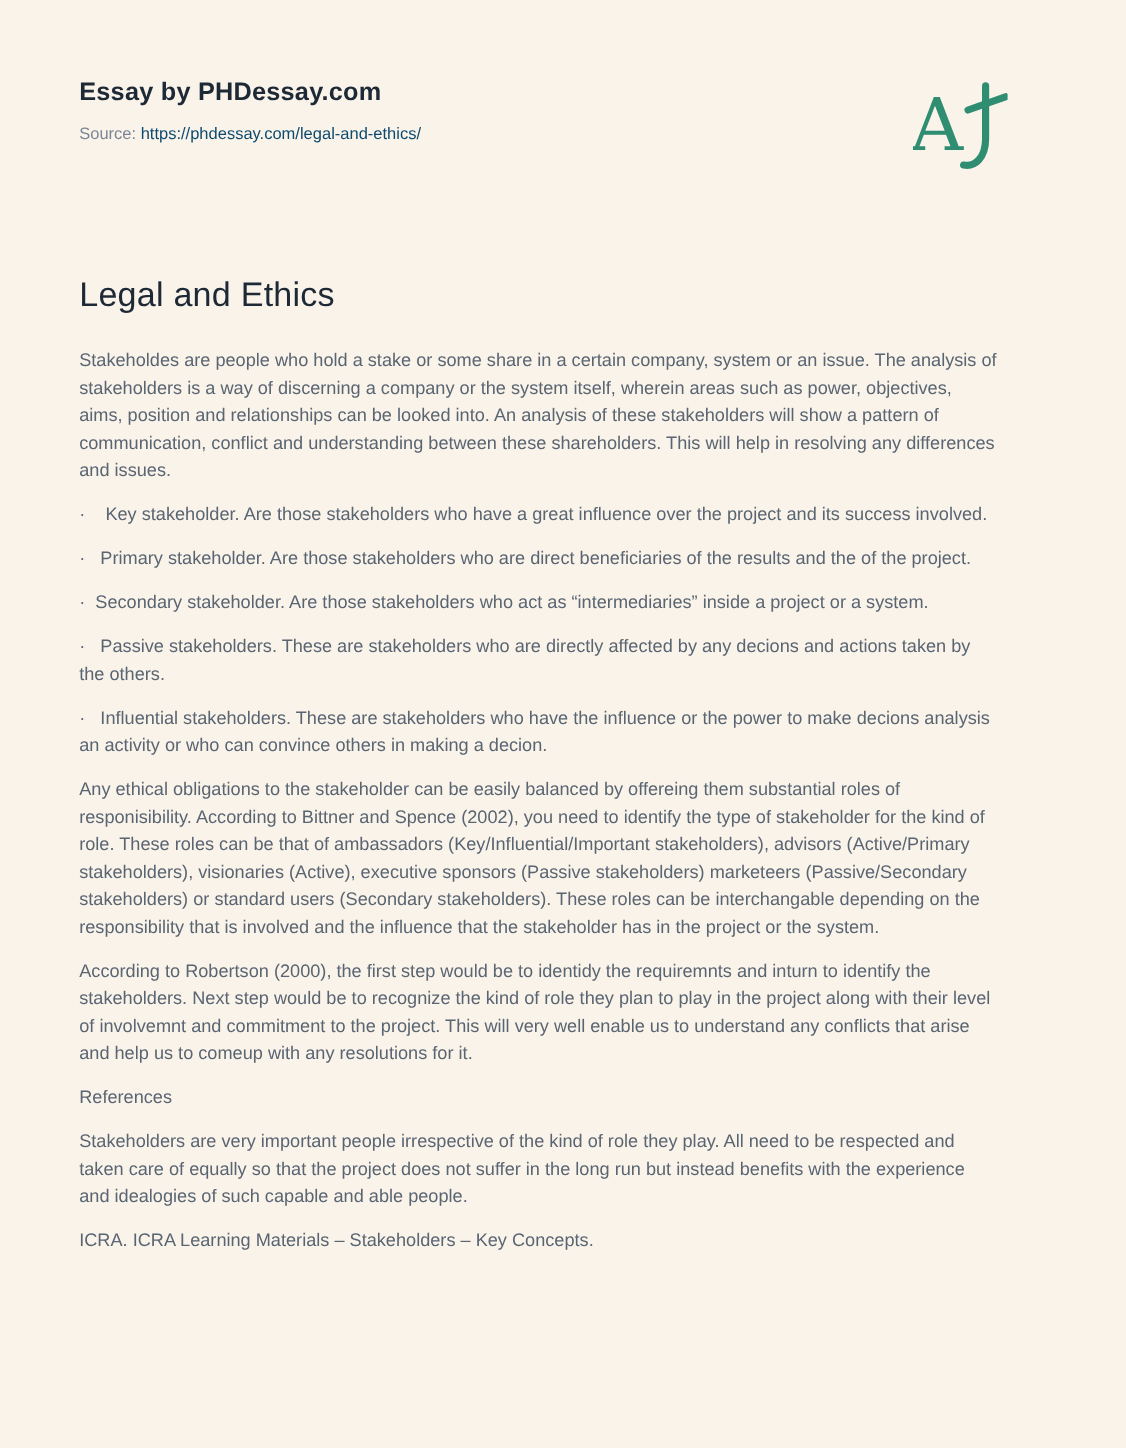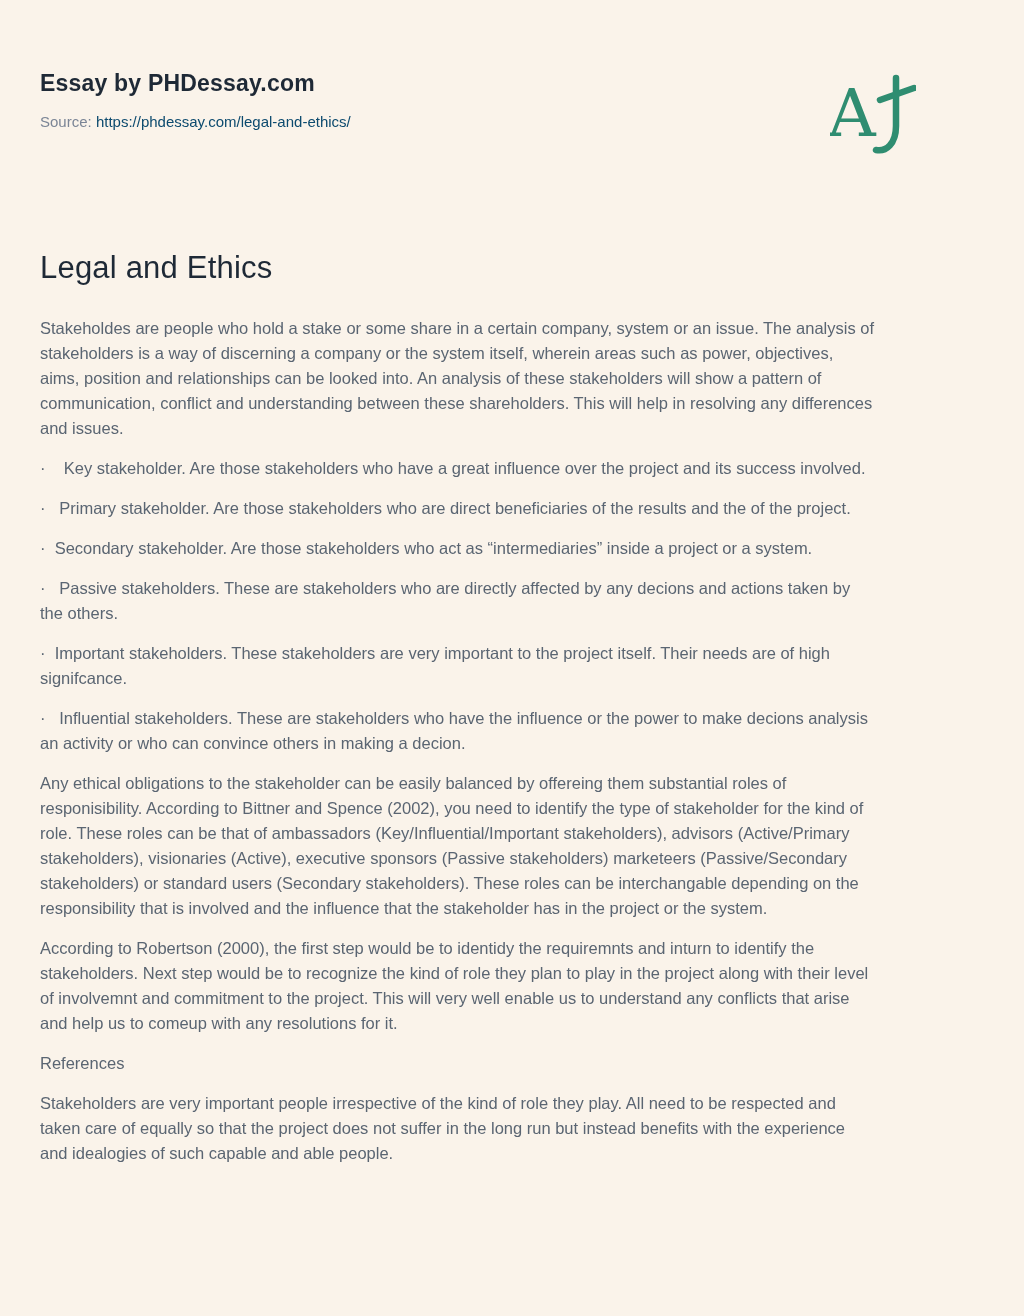--- a/index.html
+++ b/index.html
@@ -8,21 +8,21 @@
     padding: 0;
     background: #faf3ea;
     font-family: "Liberation Sans", "DejaVu Sans", sans-serif;
   }
   .page {
     position: relative;
     width: 1024px;
     height: 1316px;
     margin: 0 auto;
     background: #faf3ea;
-    padding: 70px 96px 40px 40px;
+    padding: 70px 96px 40px 72px;
     overflow: hidden;
   }
   .header {
     display: flex;
     justify-content: space-between;
     align-items: flex-start;
   }
   .site-title {
     font-size: 23px;
     font-weight: 700;
@@ -85,21 +85,21 @@
   </div>
 
   <h2 class="essay-title">Legal and Ethics</h2>
 
   <div class="essay-body">
       <p>Stakeholdes are people who hold a stake or some share in a certain company, system or an issue. The analysis of stakeholders is a way of discerning a company or the system itself, wherein areas such as power, objectives, aims, position and relationships can be looked into. An analysis of these stakeholders will show a pattern of communication, conflict and understanding between these shareholders. This will help in resolving any differences and issues.</p>
       <p>·    Key stakeholder. Are those stakeholders who have a great influence over the project and its success involved.</p>
       <p>·   Primary stakeholder. Are those stakeholders who are direct beneficiaries of the results and the of the project.</p>
       <p>·  Secondary stakeholder. Are those stakeholders who act as “intermediaries” inside a project or a system.</p>
       <p>·   Passive stakeholders. These are stakeholders who are directly affected by any decions and actions taken by the others.</p>
-      <p>·  Important stakeholders. These stakeholders are very important to the project itself. Their needs are of high signifcance.</p>
       <p>·   Influential stakeholders. These are stakeholders who have the influence or the power to make decions analysis an activity or who can convince others in making a decion.</p>
       <p>Any ethical obligations to the stakeholder can be easily balanced by offereing them substantial roles of responisibility. According to Bittner and Spence (2002), you need to identify the type of stakeholder for the kind of role. These roles can be that of ambassadors (Key/Influential/Important stakeholders), advisors (Active/Primary stakeholders), visionaries (Active), executive sponsors (Passive stakeholders) marketeers (Passive/Secondary stakeholders) or standard users (Secondary stakeholders). These roles can be interchangable depending on the responsibility that is involved and the influence that the stakeholder has in the project or the system.</p>
       <p>According to Robertson (2000), the first step would be to identidy the requiremnts and inturn to identify the stakeholders. Next step would be to recognize the kind of role they plan to play in the project along with their level of involvemnt and commitment to the project. This will very well enable us to understand any conflicts that arise and help us to comeup with any resolutions for it.</p>
       <p>References</p>
       <p>Stakeholders are very important people irrespective of the kind of role they play. All need to be respected and taken care of equally so that the project does not suffer in the long run but instead benefits with the experience and idealogies of such capable and able people.</p>
+      <p>ICRA. ICRA Learning Materials – Stakeholders – Key Concepts.</p>
     </div>
 
 </div>
 
 </body></html>

